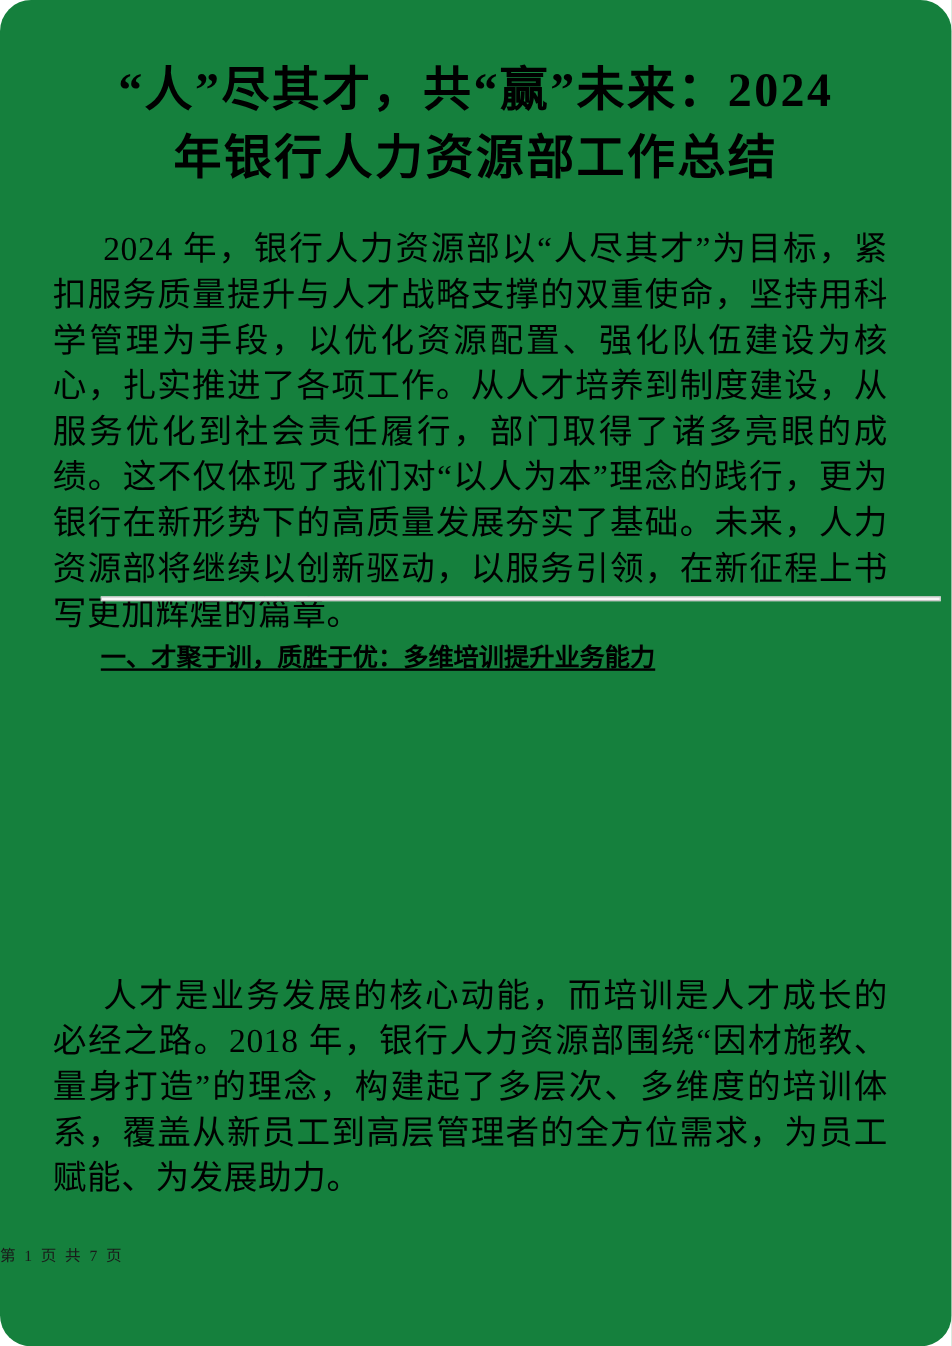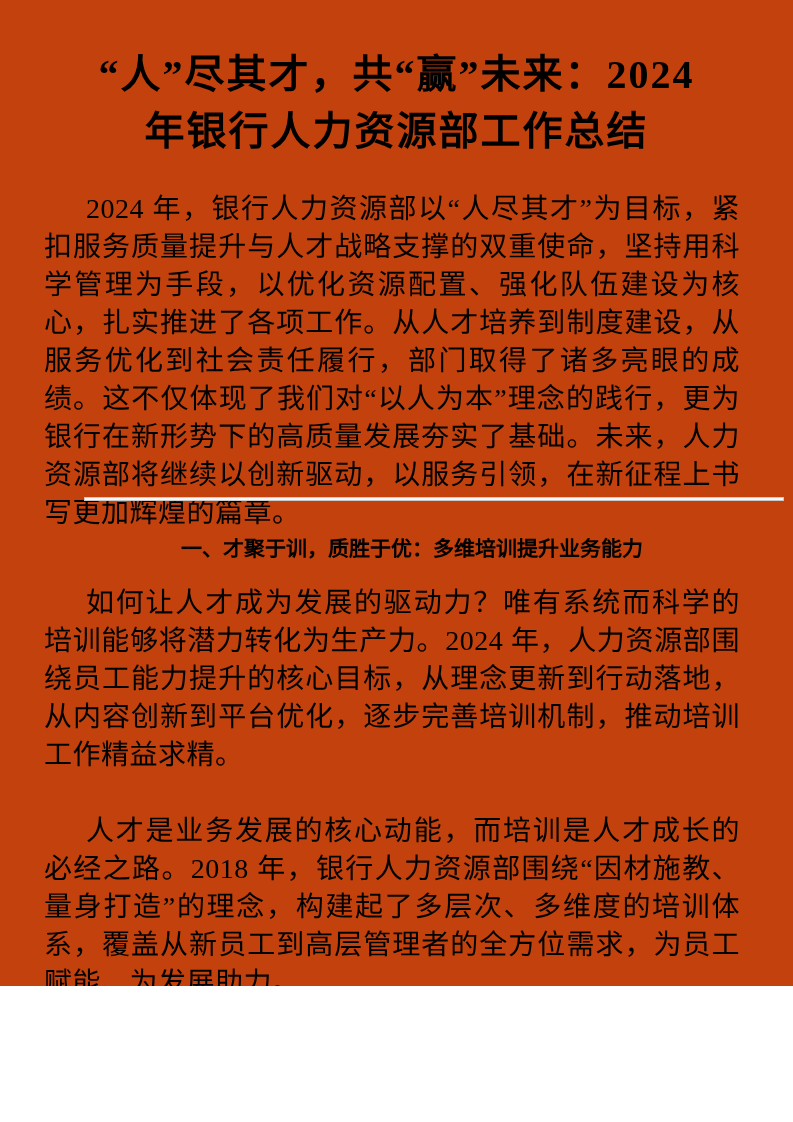--- a/index.html
+++ b/index.html
@@ -3,25 +3,26 @@
 <meta charset="utf-8">
 <style>
   html, body {
     margin: 0;
     padding: 0;
     background: #ffffff;
   }
   .page {
     position: relative;
     width: 793px;
-    height: 986px;
-    background: #c2410c;
+    height: 1122px;
+    background: #15803d;
     color: #000000;
     overflow: hidden;
     font-family: "Liberation Serif", serif;
+    border-radius: 26px;
   }
   .doc-title {
     position: absolute;
     top: 46px;
     left: 28px;
     right: 28px;
     margin: 0;
     text-align: center;
     font-family: "Liberation Serif", serif;
     font-weight: bold;
@@ -61,22 +62,23 @@
   .section-heading, .sub-heading {
     position: absolute;
     left: 44px;
     right: 53px;
     margin: 0;
     font-family: "Liberation Sans", sans-serif;
     font-weight: bold;
     font-size: 21px;
     line-height: 39px;
     text-indent: 40px;
-    text-align: center;
+    text-align: left;
     color: #000000;
+    text-decoration: underline;
   }
   .section-heading { top: 529px; }
   .sub-heading     { top: 751px; }
   .page-footer {
     position: absolute;
     top: 1038px;
     left: 0;
     right: 0;
     font-family: "Liberation Serif", serif;
     font-size: 13px;
@@ -94,21 +96,20 @@
     <span class="title-line">“人”尽其才，共“赢”未来：2024</span>
     <span class="title-line">年银行人力资源部工作总结</span>
   </h1>
 
   <p class="body-text p-intro">2024 年，银行人力资源部以“人尽其才”为目标，紧扣服务质量提升与人才战略支撑的双重使命，坚持用科学管理为手段，以优化资源配置、强化队伍建设为核心，扎实推进了各项工作。从人才培养到制度建设，从服务优化到社会责任履行，部门取得了诸多亮眼的成绩。这不仅体现了我们对“以人为本”理念的践行，更为银行在新形势下的高质量发展夯实了基础。未来，人力资源部将继续以创新驱动，以服务引领，在新征程上书写更加辉煌的篇章。</p>
 
   <hr class="divider">
 
   <h2 class="section-heading">一、才聚于训，质胜于优：多维培训提升业务能力</h2>
 
-  <p class="body-text p-lead">如何让人才成为发展的驱动力？唯有系统而科学的培训能够将潜力转化为生产力。2024 年，人力资源部围绕员工能力提升的核心目标，从理念更新到行动落地，从内容创新到平台优化，逐步完善培训机制，推动培训工作精益求精。</p>
 
 
   <p class="body-text p-sub1">人才是业务发展的核心动能，而培训是人才成长的必经之路。2018 年，银行人力资源部围绕“因材施教、量身打造”的理念，构建起了多层次、多维度的培训体系，覆盖从新员工到高层管理者的全方位需求，为员工赋能、为发展助力。</p>
 
   <div class="page-footer">
     <span>第 1 页 共 7 页</span>
   </div>
 
 </div>
 

